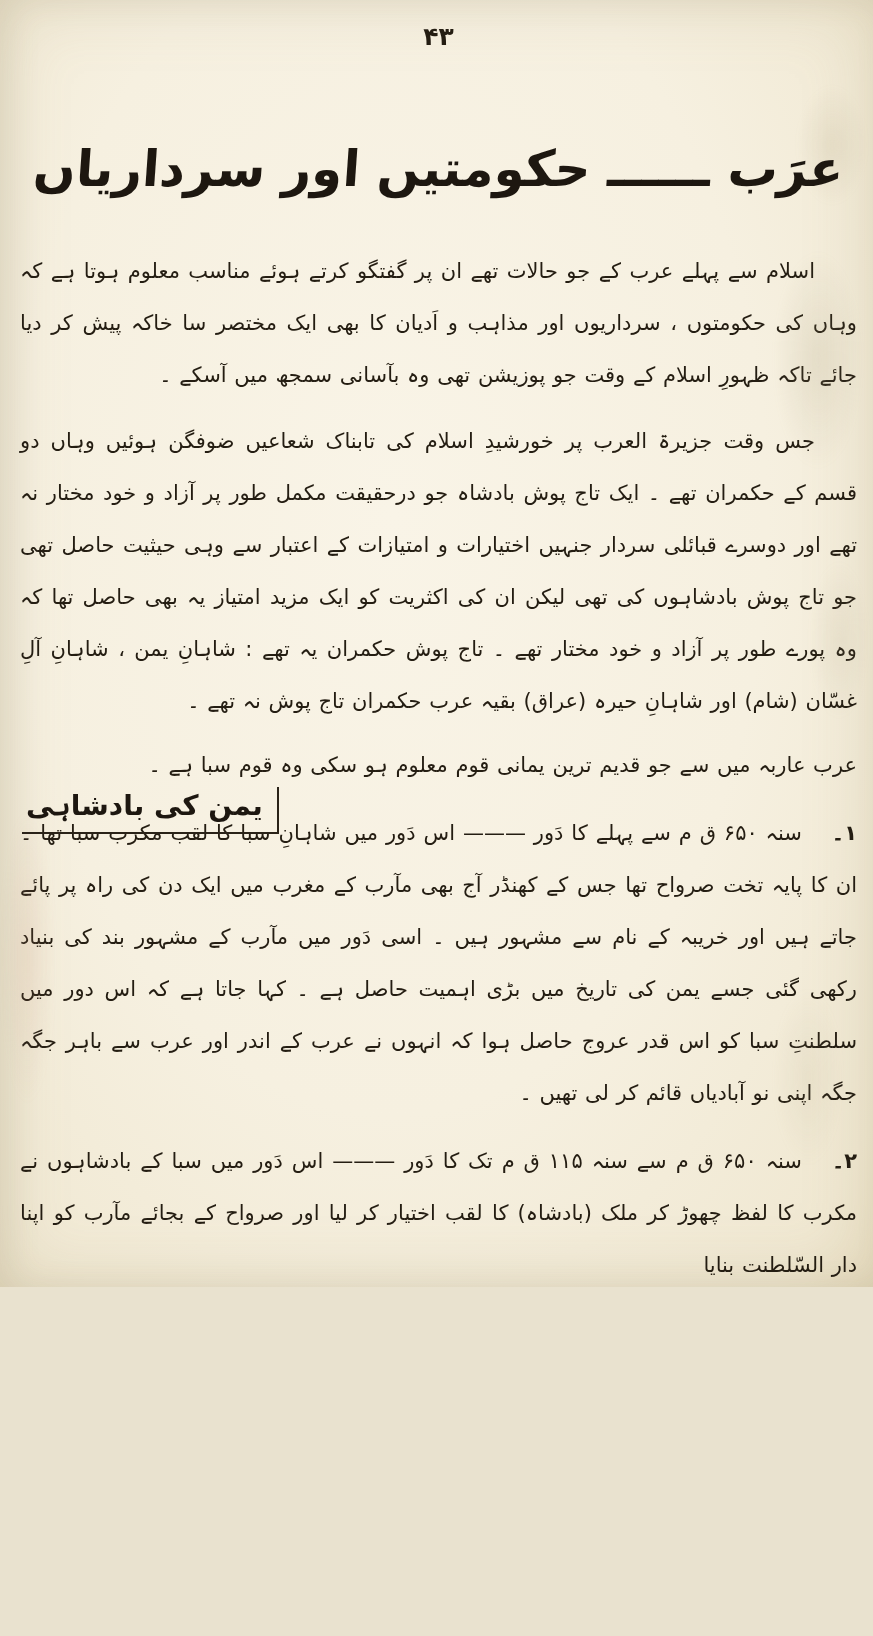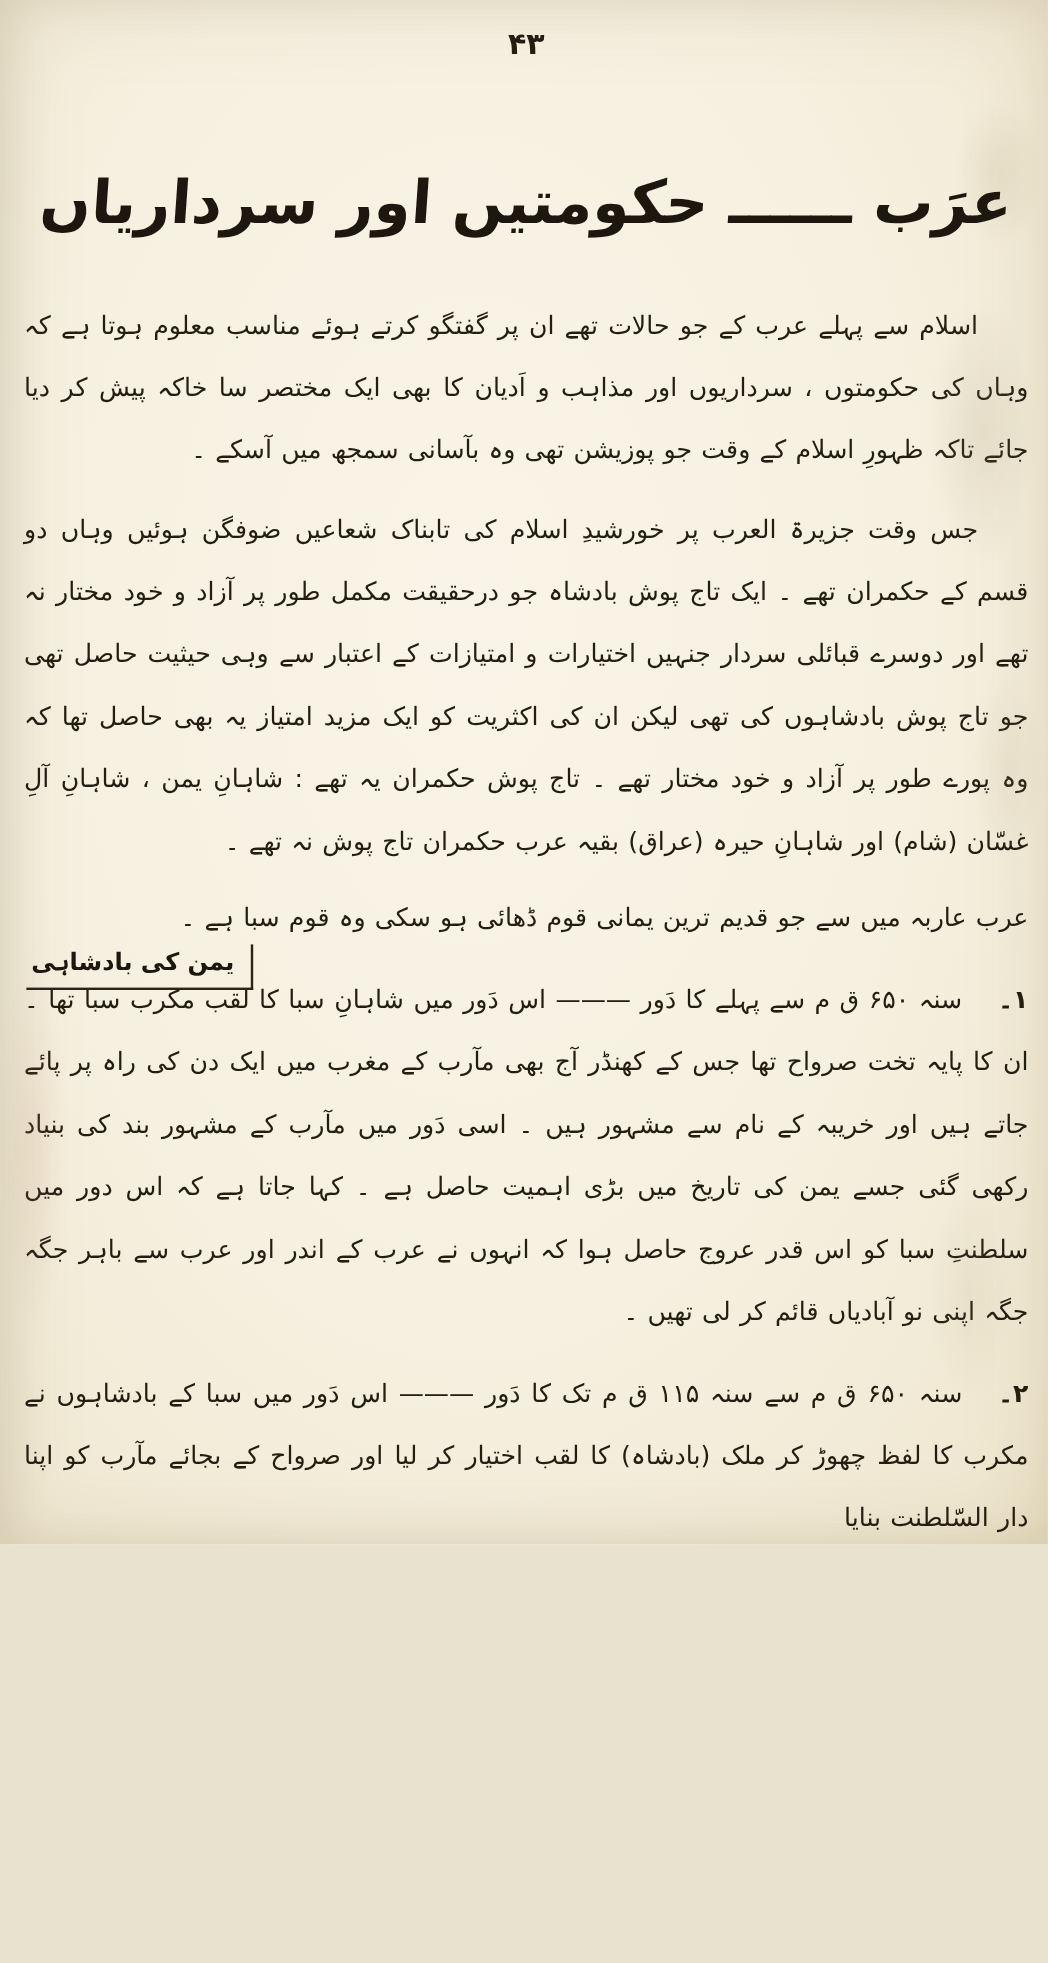--- a/index.html
+++ b/index.html
@@ -67,21 +67,21 @@
   }
   .indent { text-indent: 42px; }
   .para-gap { margin-top: 14px; }
 
   .yemen-section { position: relative; margin-top: 12px; }
   .yemen-first { text-align: justify; }
   .side-heading {
     position: absolute;
     left: 2px;
     top: 48px;
-    font-size: 20px;
+    font-size: 28px;
     font-weight: bold;
     color: #1d1710;
     padding: 2px 14px 10px 4px;
     border-left: none;
     border-right: 2.5px solid #2a2318;
     border-bottom: 2.5px solid #2a2318;
     background: transparent;
     white-space: nowrap;
   }
   .wrap-spacer {
@@ -108,21 +108,21 @@
 
   <div class="page-number">۴۳</div>
 
   <h1 class="title">عرَب ــــــ حکومتیں اور سرداریاں</h1>
 
   <p class="body indent">اسلام سے پہلے عرب کے جو حالات تھے ان پر گفتگو کرتے ہوئے مناسب معلوم ہوتا ہے کہ وہاں کی حکومتوں ، سرداریوں اور مذاہب و اَدیان کا بھی ایک مختصر سا خاکہ پیش کر دیا جائے تاکہ ظہورِ اسلام کے وقت جو پوزیشن تھی وہ بآسانی سمجھ میں آسکے ۔</p>
 
   <p class="body indent para-gap">جس وقت جزیرۃ العرب پر خورشیدِ اسلام کی تابناک شعاعیں ضوفگن ہوئیں وہاں دو قسم کے حکمران تھے ۔ ایک تاج پوش بادشاہ جو درحقیقت مکمل طور پر آزاد و خود مختار نہ تھے اور دوسرے قبائلی سردار جنہیں اختیارات و امتیازات کے اعتبار سے وہی حیثیت حاصل تھی جو تاج پوش بادشاہوں کی تھی لیکن ان کی اکثریت کو ایک مزید امتیاز یہ بھی حاصل تھا کہ وہ پورے طور پر آزاد و خود مختار تھے ۔ تاج پوش حکمران یہ تھے : شاہانِ یمن ، شاہانِ آلِ غسّان (شام) اور شاہانِ حیرہ (عراق) بقیہ عرب حکمران تاج پوش نہ تھے ۔</p>
 
   <div class="yemen-section">
-    <p class="body yemen-first">عرب عاربہ میں سے جو قدیم ترین یمانی قوم ڈھائی ہو سکی وہ قوم سبا ہے ۔</p>
+    <p class="body yemen-first">عرب عاربہ میں سے جو قدیم ترین یمانی قوم معلوم ہو سکی وہ قوم سبا ہے ۔</p>
     <div class="side-heading">یمن کی بادشاہی</div>
   </div>
 
   <p class="body item"><span class="num">۱۔</span><span>سنہ ۶۵۰ ق م سے پہلے کا دَور ——— اس دَور میں شاہانِ سبا کا لقب مکرب سبا تھا ۔ ان کا پایہ تخت صرواح تھا جس کے کھنڈر آج بھی مآرب کے مغرب میں ایک دن کی راہ پر پائے جاتے ہیں اور خریبہ کے نام سے مشہور ہیں ۔ اسی دَور میں مآرب کے مشہور بند کی بنیاد رکھی گئی جسے یمن کی تاریخ میں بڑی اہمیت حاصل ہے ۔ کہا جاتا ہے کہ اس دور میں سلطنتِ سبا کو اس قدر عروج حاصل ہوا کہ انہوں نے عرب کے اندر اور عرب سے باہر جگہ جگہ اپنی نو آبادیاں قائم کر لی تھیں ۔</span></p>
 
   <p class="body item"><span class="num">۲۔</span><span>سنہ ۶۵۰ ق م سے سنہ ۱۱۵ ق م تک کا دَور ——— اس دَور میں سبا کے بادشاہوں نے مکرب کا لفظ چھوڑ کر ملک (بادشاہ) کا لقب اختیار کر لیا اور صرواح کے بجائے مآرب کو اپنا دار السّلطنت بنایا</span></p>
 
 </div>
 
 </body></html>

